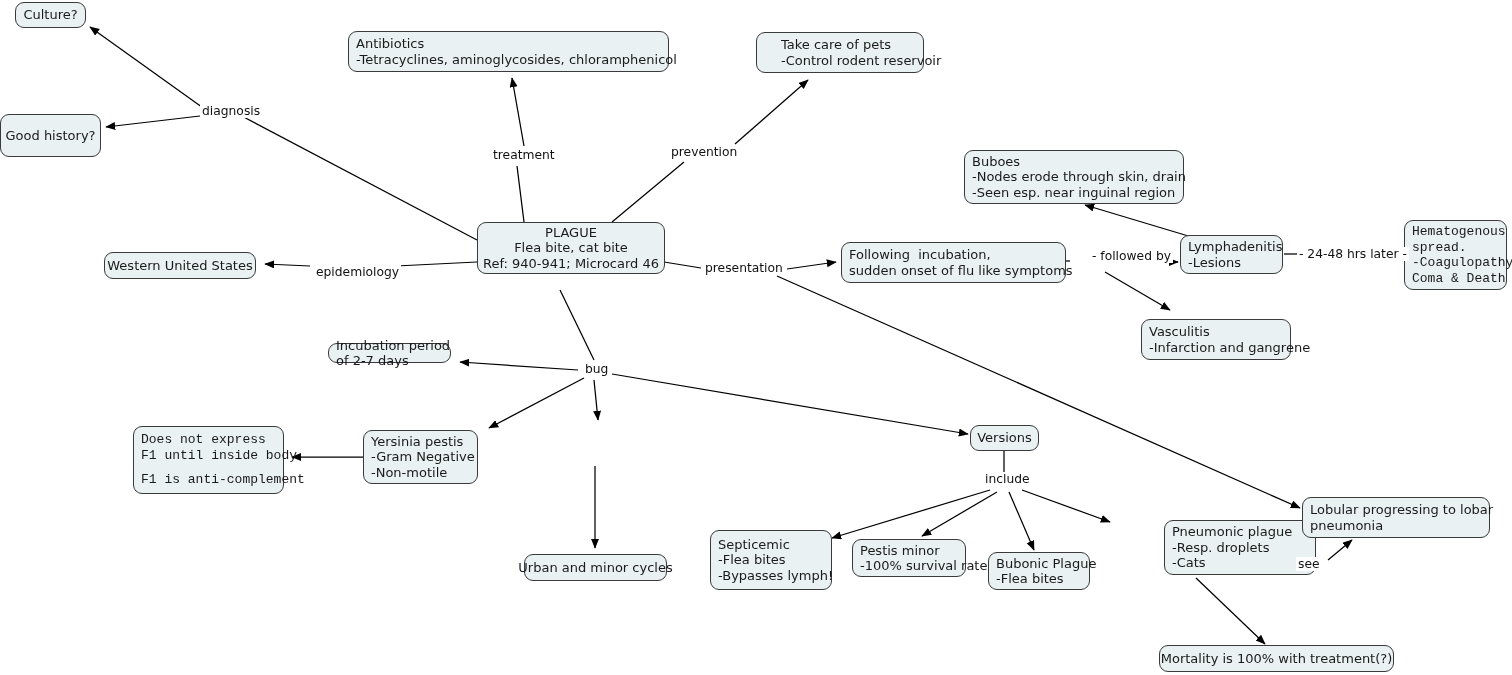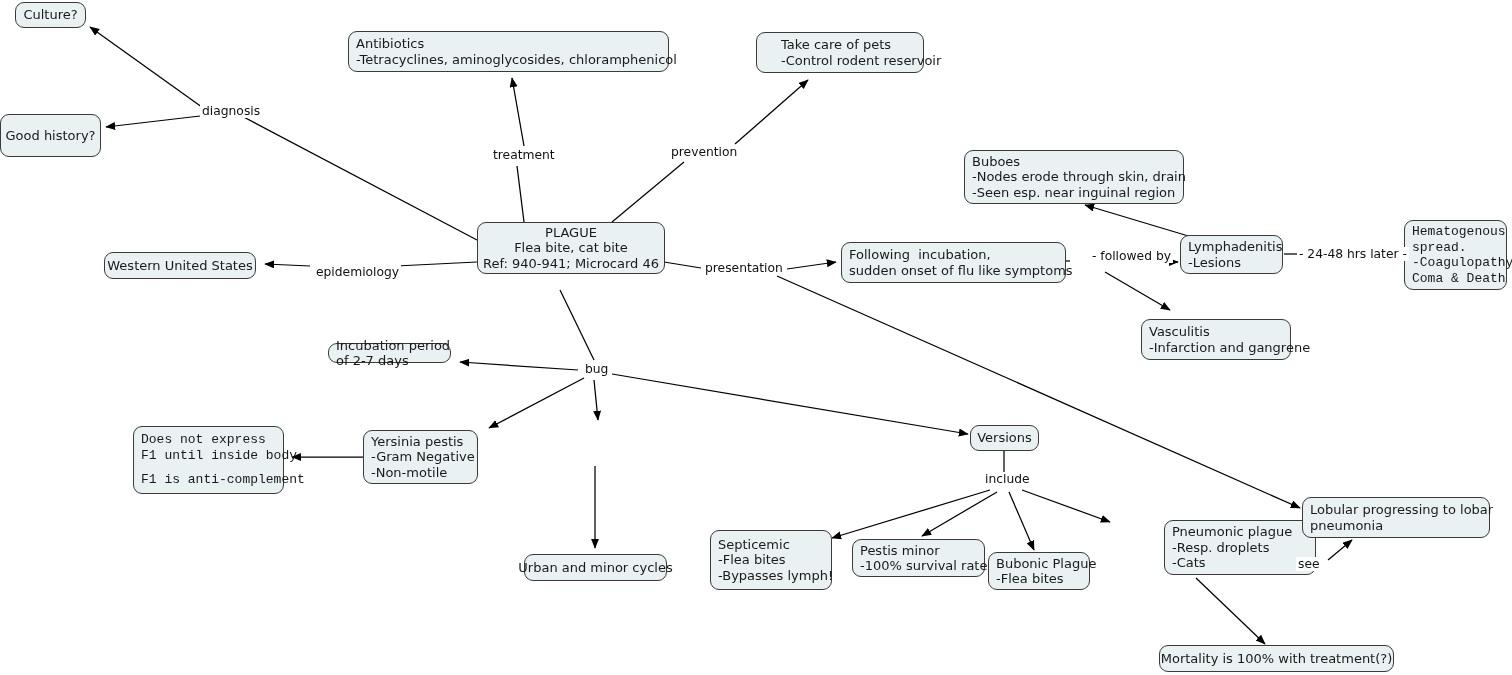--- a/index.html
+++ b/index.html
@@ -196,21 +196,21 @@
   <div class="node center-align" style="left:970px; top:425px; width:69px; height:26px;">
     <span class="ln">Versions</span>
   </div>
 
   <div class="node" style="left:710px; top:530px; width:122px; height:60px;">
     <span class="ln">Septicemic</span>
     <span class="ln">-Flea bites</span>
     <span class="ln">-Bypasses lymph!</span>
   </div>
 
-  <div class="node" style="left:852px; top:539px; width:133px; height:38px;">
+  <div class="node" style="left:852px; top:539px; width:114px; height:38px;">
     <span class="ln">Pestis minor</span>
     <span class="ln">-100% survival rate</span>
   </div>
 
   <div class="node" style="left:988px; top:552px; width:102px; height:38px;">
     <span class="ln">Bubonic Plague</span>
     <span class="ln">-Flea bites</span>
   </div>
 
   <div class="node" style="left:1140px; top:520px; width:152px; height:55px;margin-left:24px;">

